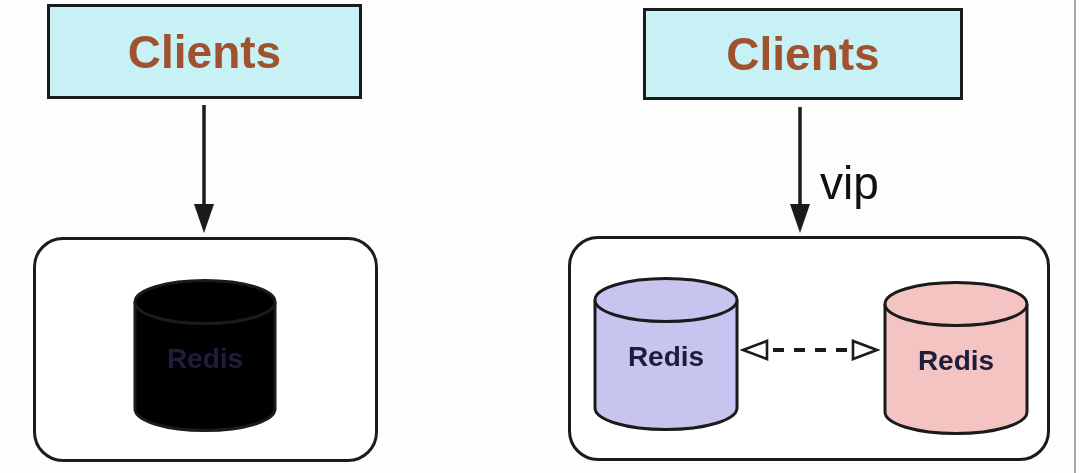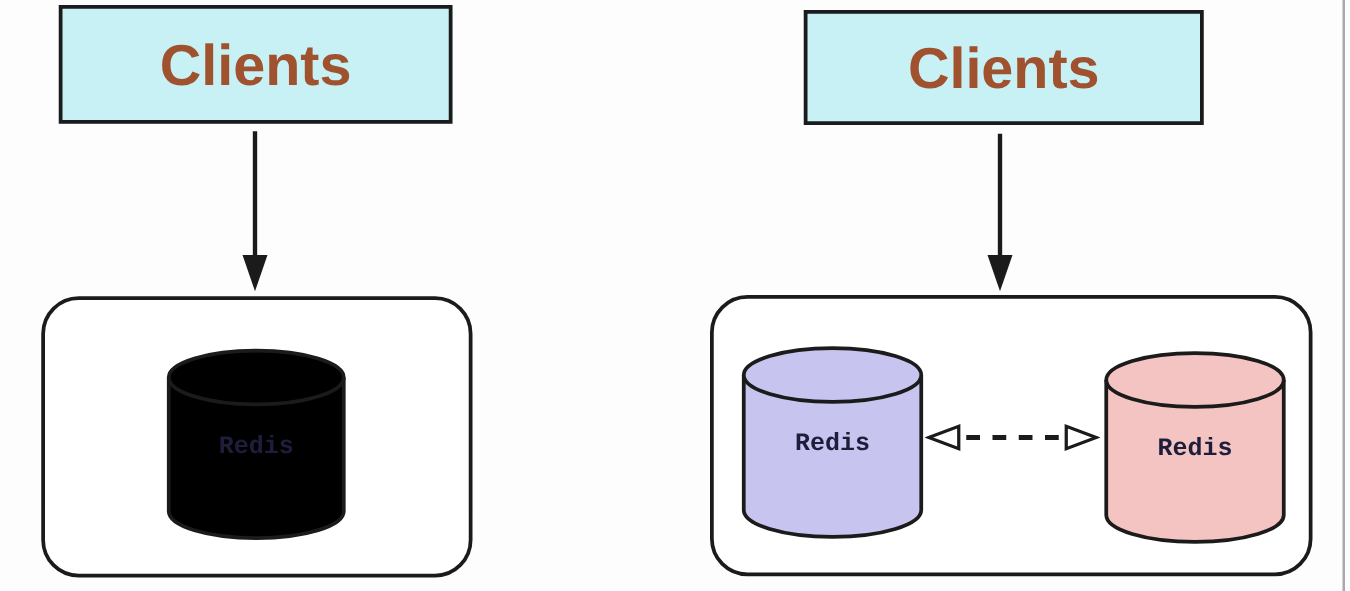--- a/index.html
+++ b/index.html
@@ -60,24 +60,23 @@
     stroke-width: 3;
   }
   .cylinder.primary .cyl-shape { fill: var(--redis-primary-fill, #c7c4ef); }
   .cylinder.backup  .cyl-shape { fill: var(--redis-backup-fill, #f3c4c1); }
   .cylinder .cyl-label {
     position: absolute;
     left: 0; right: 0;
     top: 50%;
     transform: translateY(-42%);
     text-align: center;
-    font-size: 20px;
+    font-size: 28px;
     font-weight: bold;
     color: var(--redis-label-text, #1e1e3c);
-    font-family: Liberation Mono, monospace;
   }
   .cylinder.single  { left: 132px; top: 277px; }
   .cylinder.primary { left: 592px; top: 275px; }
   .cylinder.backup  { left: 882px; top: 279px; }
 
   
   .vip-label {
     position: absolute;
     left: 820px; top: 156px;
     font-size: 46px;
@@ -140,20 +139,21 @@
 
   <div class="clients-box right">
     <span class="clients-label">Clients</span>
   </div>
 
   <svg class="v-arrow right" width="30" height="130" viewBox="0 0 30 130">
     <line x1="15" y1="2" x2="15" y2="101"></line>
     <polygon points="15,128 5,99 25,99"></polygon>
   </svg>
 
+  <div class="vip-label">vip</div>
 
   <div class="host-box right"></div>
 
   <div class="cylinder primary">
     <svg width="148" height="158" viewBox="0 0 148 158">
       <path class="cyl-shape" d="M 3 25 L 3 133 A 71 21.5 0 0 0 145 133 L 145 25"></path>
       <ellipse class="cyl-shape" cx="74" cy="25" rx="71" ry="21.5"></ellipse>
     </svg>
     <div class="cyl-label">Redis</div>
   </div>

